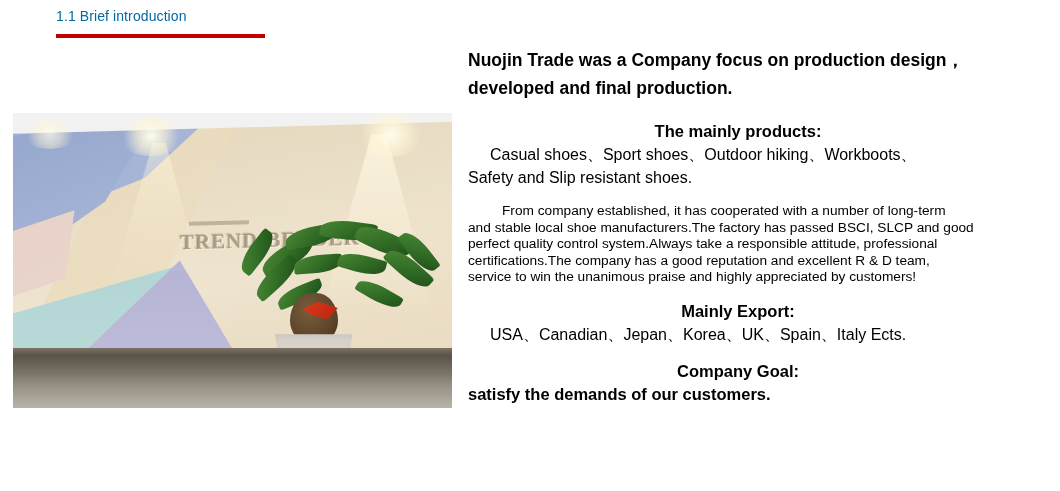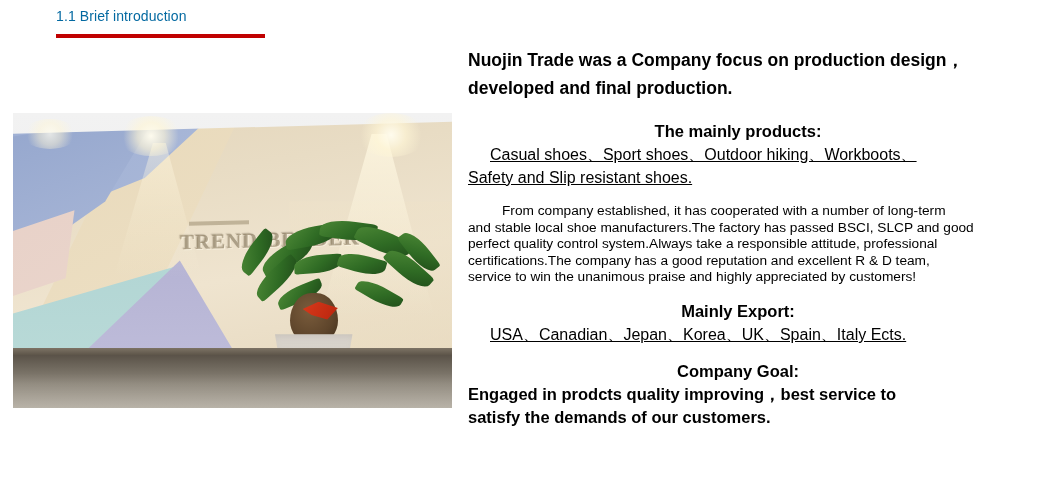--- a/index.html
+++ b/index.html
@@ -224,21 +224,20 @@
     line-height: 23px;
     margin: 0;
     text-align: center;
   }
   .sub-head.indented { padding-left: 8px; font-size: 17px; }
   .list-line {
     font-size: 16px;
     line-height: 23px;
     margin: 0;
     text-indent: 22px;
-    text-decoration: underline;
   }
   .list-line.cont { text-indent: 0; }
   .para {
     font-size: 13.7px;
     line-height: 16.6px;
     margin: 0;
   }
   .para.first { text-indent: 34px; }
   .goal-line {
     font-size: 16.5px;
@@ -323,17 +322,16 @@
 
   <div class="block">
     <p class="sub-head">Mainly Export:</p>
     <p class="list-line">USA、Canadian、Jepan、Korea、UK、Spain、Italy Ects.</p>
   </div>
 
   <div class="block-gap"></div>
 
   <div class="block">
     <p class="sub-head">Company Goal:</p>
-    <p class="goal-line">Engaged in prodcts quality improving，best service to</p>
     <p class="goal-line">satisfy the demands of our customers.</p>
   </div>
 
 </div>
 
 </body></html>

